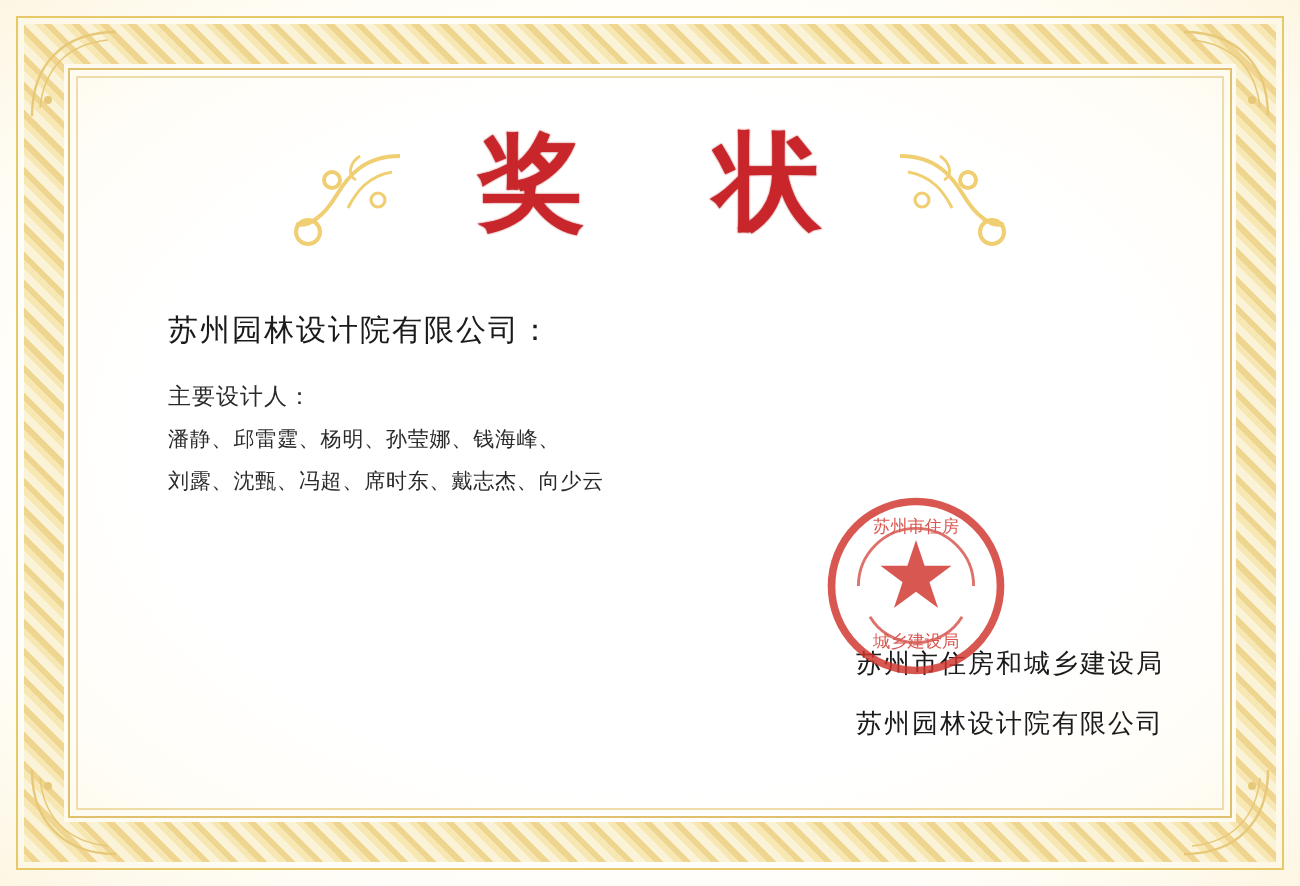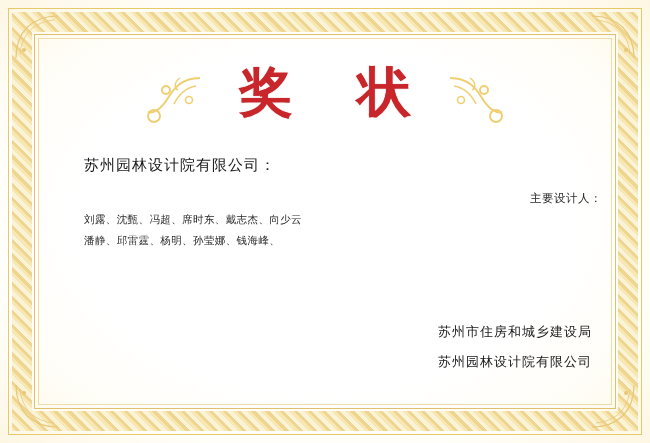--- a/index.html
+++ b/index.html
@@ -128,35 +128,34 @@
     letter-spacing: 0.6px;
   }
 
   .designers-label {
     margin-top: 16px;
     margin-left: 36px;
     font-family: "DejaVu Sans", sans-serif;
     font-size: 11.5px;
     color: #2a2a2a;
     letter-spacing: 0.5px;
-    text-align: right;
   }
   .designers-line {
     margin-left: 36px;
     margin-top: 7px;
     font-family: "DejaVu Sans", sans-serif;
     font-size: 10.5px;
     color: #2a2a2a;
     letter-spacing: 0.4px;
   }
 
   
   .signature {
     position: absolute;
-    right: 10px;
+    right: 20px;
     bottom: 26px;
     text-align: center;
     font-family: "DejaVu Sans", sans-serif;
     color: #1a1a1a;
   }
   .sig-org {
     font-size: 13px;
     letter-spacing: 1px;
   }
   .sig-date {
@@ -239,23 +238,33 @@
           <circle cx="45" cy="28" r="3.5" fill="none" stroke="currentColor" stroke-width="1.6"></circle>
           <path d="M36 6 C30 10 30 16 34 18" stroke="currentColor" stroke-width="1.4" fill="none"></path>
         </svg>
       </div>
     </div>
 
     <div class="addressee">苏州园林设计院有限公司：</div>
 
 
     <div class="designers-label">主要设计人：</div>
+    <div class="designers-line">潘静、邱雷霆、杨明、孙莹娜、钱海峰、</div>
     <div class="designers-line">刘露、沈甄、冯超、席时东、戴志杰、向少云</div>
-    <div class="designers-line">潘静、邱雷霆、杨明、孙莹娜、钱海峰、</div>
 
     <div class="signature">
       <div class="sig-org">苏州市住房和城乡建设局</div>
       <div class="sig-date">苏州园林设计院有限公司</div>
     </div>
 
+    <div class="seal">
+      <svg viewBox="0 0 100 100">
+        <circle cx="50" cy="50" r="44" fill="none" stroke="#d0342c" stroke-width="4"></circle>
+        <path d="M50 26 L54.5 39.5 L68.5 39.5 L57 48 L61.5 61.5 L50 53 L38.5 61.5 L43 48 L31.5 39.5 L45.5 39.5 Z" fill="#d0342c"></path>
+        <path d="M20 50 A30 30 0 0 1 80 50" fill="none" stroke="#d0342c" stroke-width="1.5" opacity="0.85"></path>
+        <path d="M26 66 A28 28 0 0 0 74 66" fill="none" stroke="#d0342c" stroke-width="1.5" opacity="0.85"></path>
+        <text x="50" y="22" font-size="9" fill="#d0342c" text-anchor="middle" font-family="DejaVu Sans, sans-serif">苏州市住房</text>
+        <text x="50" y="82" font-size="9" fill="#d0342c" text-anchor="middle" font-family="DejaVu Sans, sans-serif">城乡建设局</text>
+      </svg>
+    </div>
 
   </div>
 </div>
 
 </body></html>

